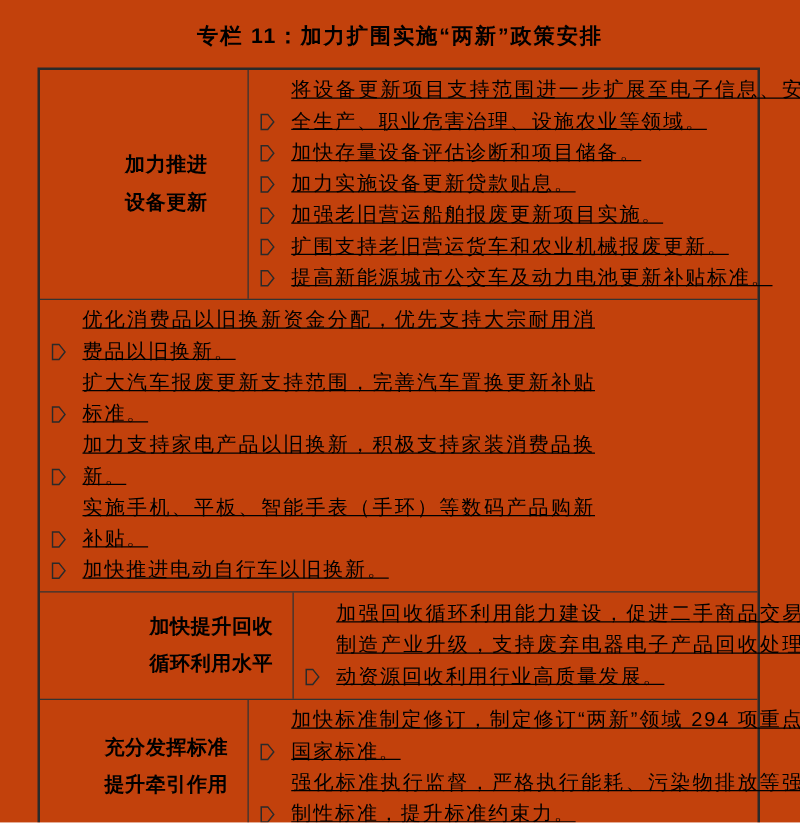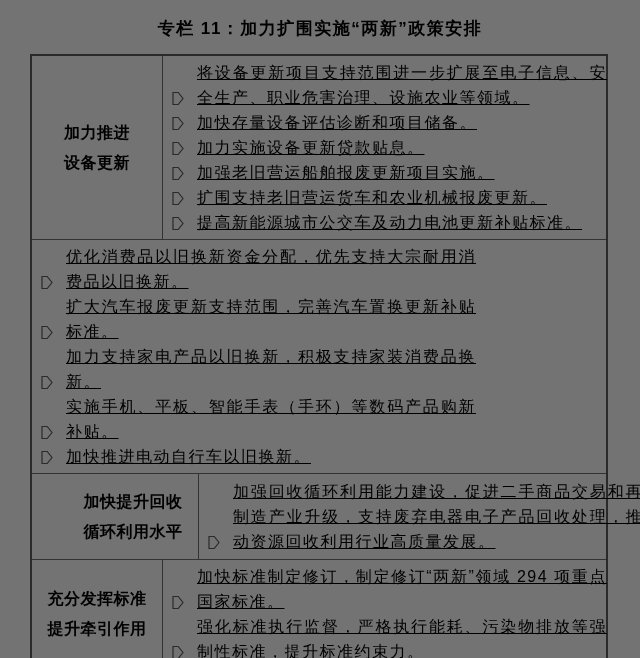--- a/index.html
+++ b/index.html
@@ -6,21 +6,21 @@
     margin: 0;
     padding: 0;
     background: #ffffff;
     color: #000000;
     font-family: "Liberation Sans", sans-serif;
   }
   .page {
     position: relative;
     width: 640px;
     height: 658px;
-    background: #737373;
+    background: #c2410c;
     overflow: hidden;
   }
   .doc-title {
     margin-top: 17px;
     margin-bottom: 13px;
     text-align: center;
     font-size: 17px;
     font-weight: bold;
     letter-spacing: 1.5px;
     line-height: 24px;
@@ -42,20 +42,21 @@
     flex: 0 0 130px;
     border-right: 1px solid #333333;
     display: flex;
     flex-direction: column;
     justify-content: center;
     align-items: center;
     font-size: 16px;
     font-weight: bold;
     line-height: 30px;
     letter-spacing: 0.5px;
+    margin-left: 36px;
   }
   .content-cell {
     flex: 1 1 auto;
     display: flex;
     flex-direction: column;
     justify-content: center;
     padding: 4px 0;
   }
   
   .table-row:nth-child(1) { min-height: 176px; }

